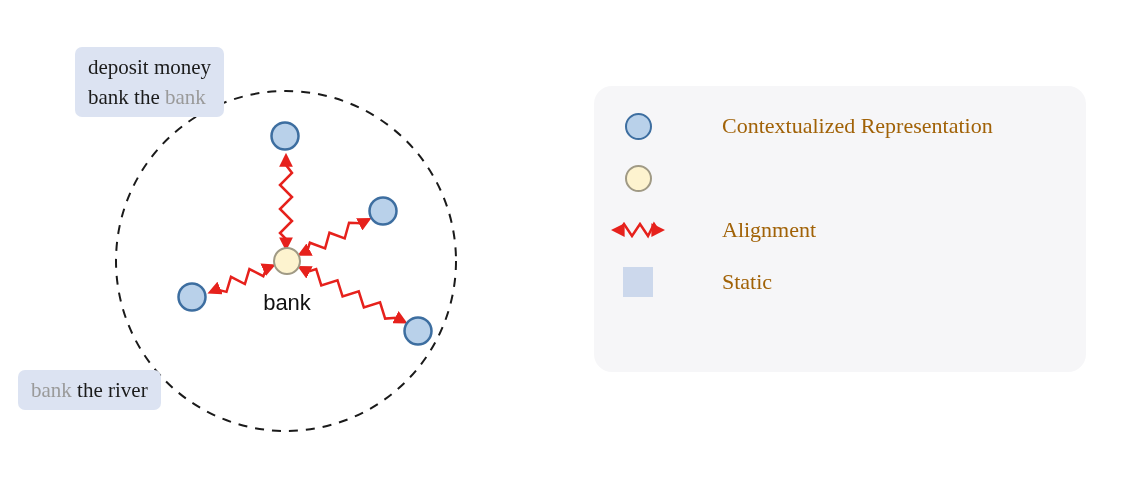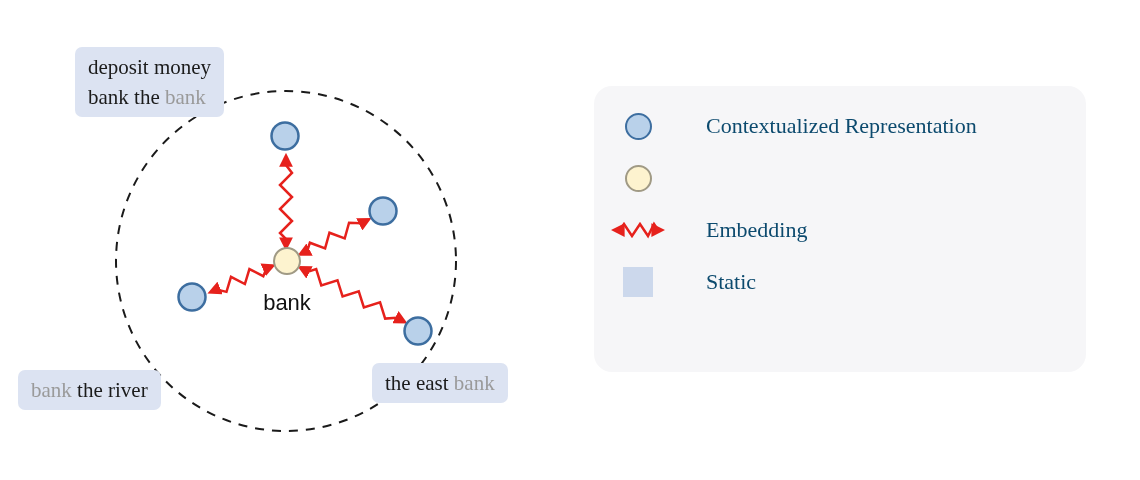--- a/index.html
+++ b/index.html
@@ -39,21 +39,21 @@
   .legend {
     position:absolute;
     left:594px; top:86px;
     width:492px; height:286px;
     background:#f6f6f8;
     border-radius:18px;
     padding:14px 0 0 14px;
   }
   .legend-row { display:flex; align-items:center; height:52px; }
   .legend-icon { width:60px; display:flex; justify-content:center; align-items:center; flex:0 0 60px; }
-  .legend-label { font-size:22px; color:#0c4a6e; margin-left:38px; white-space:nowrap; }
+  .legend-label { font-size:22px; color:#a16207; margin-left:54px; white-space:nowrap; }
   .dot { width:27px; height:27px; border-radius:50%; }
   .dot.blue   { background:#b9d1ea; border:2.5px solid #3d6ea0; }
   .dot.yellow { background:#fdf3cf; border:2px solid #a09a85; }
   .dash-line  { width:54px; border-top:2.5px dashed #1a1a1a; }
   .ctx-square { width:30px; height:30px; background:#ccd8ec; }
 </style>
 </head>
 <body>
 
 <div class="stage">
@@ -82,23 +82,20 @@
 
   <div class="ctx-label" style="left:75px; top:47px;">
     <span>deposit money</span><br>
     <span>bank the </span><span class="kw">bank</span>
   </div>
 
   <div class="ctx-label" style="left:18px; top:326px;margin-top:44px;">
     <span class="kw">bank</span><span> the river</span>
   </div>
 
-  <div class="ctx-label" style="left:372px; top:363px;">
-    <span>the east </span><span class="kw">bank</span>
-  </div>
 
   <div class="center-label">bank</div>
 
   <div class="legend">
 
     <div class="legend-row">
       <span class="legend-icon">
         <span class="dot blue"></span>
       </span>
       <span class="legend-label">Contextualized Representation</span>
@@ -115,21 +112,21 @@
       <span class="legend-icon">
         <svg width="58" height="22" viewBox="0 0 58 22">
           <defs>
             <marker id="arr2" viewBox="0 0 10 10" refX="7" refY="5" markerWidth="5.5" markerHeight="5.5" orient="auto-start-reverse">
               <path d="M0,0 L10,5 L0,10 z" fill="#e6211c"></path>
             </marker>
           </defs>
           <polyline points="6,11 11,11 15,5 23,17 31,5 39,17 45,5 49,11 52,11" fill="none" stroke="#e6211c" stroke-width="2.5" marker-start="url(#arr2)" marker-end="url(#arr2)"></polyline>
         </svg>
       </span>
-      <span class="legend-label">Embedding</span>
+      <span class="legend-label">Alignment</span>
     </div>
 
     <div class="legend-row">
       <span class="legend-icon">
         <span class="ctx-square"></span>
       </span>
       <span class="legend-label">Static</span>
     </div>
 
   </div>

